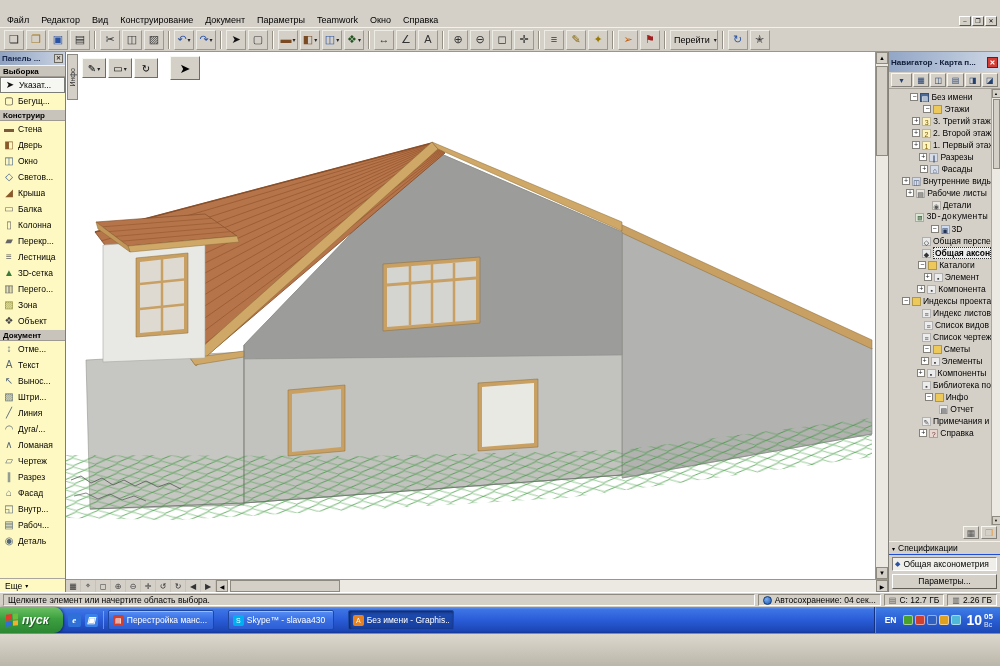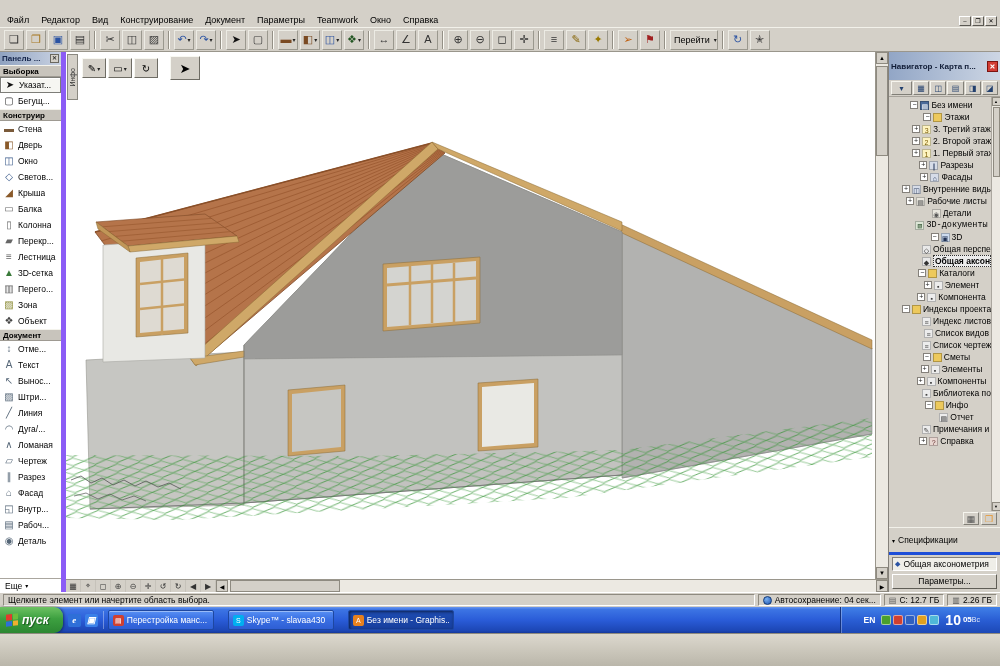--- a/index.html
+++ b/index.html
@@ -22,21 +22,21 @@
 
 
 .toolbar{position:absolute;left:0;top:27px;width:1000px;height:25px;background:#d4d0c8;border-top:1px solid #f2f1ea;border-bottom:1px solid #9a968c;display:flex;align-items:center;padding:0 3px;overflow:hidden;}
 .tb-btn{height:20px;min-width:20px;display:inline-flex;align-items:center;justify-content:center;margin:0 1px;border:1px solid;border-color:#ecebe4 #9a988e #9a988e #ecebe4;background:#d4d0c8;font-size:11px;gap:1px;flex:none;}
 .tb-glyph{line-height:1;}
 .tb-label{font-size:9px;padding:0 3px;}
 .tb-dd{font-size:6px;color:#222;}
 .tb-sep{width:0;height:18px;border-left:1px solid #949086;border-right:1px solid #fbfaf4;margin:0 3px;flex:none;}
 
 
-.toolbox{position:absolute;left:0;top:52px;width:66px;height:540px;background:#ffffff;border-right:5px solid #8b5cf6;display:flex;flex-direction:column;}
+.toolbox{position:absolute;left:0;top:52px;width:66px;height:540px;background:#fef9c3;border-right:1px solid #8b5cf6;display:flex;flex-direction:column;}
 .tbx-titlebar{flex:none;height:13px;background:linear-gradient(90deg,#8fa2c0,#c9d2e2);display:flex;align-items:center;padding:0 2px;font-weight:bold;font-size:8px;color:#14244a;white-space:nowrap;overflow:hidden;}
 .tbx-close{margin-left:auto;flex:none;width:9px;height:9px;background:#d4d0c8;border:1px solid #6a6860;font-size:6px;line-height:7px;text-align:center;color:#333;}
 .tbx-body{flex:1;display:flex;flex-direction:column;overflow:hidden;}
 .tbx-header{flex:none;height:12px;background:#c8c4bc;border-top:1px solid #f4f3ec;border-bottom:1px solid #9e9a92;font-size:8px;font-weight:bold;display:flex;align-items:center;padding:0 3px;}
 .tbx-item{flex:none;height:16px;display:flex;align-items:center;gap:2px;padding:0 2px;white-space:nowrap;overflow:hidden;font-size:8.5px;}
 .tbx-item.sel{background:#f6f6f2;border:1px solid #7d7d78;box-shadow:inset 1px 1px 0 #fff;}
 .tbx-icon{flex:none;width:14px;text-align:center;font-size:10px;color:#444;line-height:1;}
 .tbx-label{overflow:hidden;}
 .tbx-more{flex:none;height:14px;display:flex;align-items:center;gap:3px;padding:0 5px;border-top:1px solid #aaa69e;font-size:8.5px;margin-top:auto;}
 
@@ -55,40 +55,40 @@
 .hs-arrow{width:12px;background:#d4d0c8;border:1px solid #8e8a80;font-size:6px;display:flex;align-items:center;justify-content:center;}
 .hs-track{flex:1;position:relative;}
 .hs-thumb{position:absolute;left:2px;top:0;height:100%;width:110px;background:#d4d0c8;border:1px solid #8e8a80;}
 .vscroll{position:absolute;right:0;top:0;width:13px;height:527px;background:#ece9e2;border-left:1px solid #9a968c;display:flex;flex-direction:column;}
 .vs-arrow{flex:none;height:12px;background:#d4d0c8;border:1px solid #8e8a80;font-size:6px;display:flex;align-items:center;justify-content:center;}
 .vs-thumb{flex:none;width:100%;height:90px;background:#d4d0c8;border:1px solid #8e8a80;margin-top:2px;}
 .vs-bottom{margin-top:auto;}
 
 
 .navigator{position:absolute;left:888px;top:52px;width:112px;height:540px;background:#d4d0c8;border-left:1px solid #84807a;display:flex;flex-direction:column;}
-.nav-title{flex:none;height:28px;background:linear-gradient(90deg,#92a6c6,#cdd6e4);display:flex;align-items:center;gap:2px;padding:0 2px;font-size:8px;font-weight:bold;color:#101c36;white-space:nowrap;overflow:hidden;}
+.nav-title{flex:none;height:20px;background:linear-gradient(90deg,#92a6c6,#cdd6e4);display:flex;align-items:center;gap:2px;padding:0 2px;font-size:8px;font-weight:bold;color:#101c36;white-space:nowrap;overflow:hidden;}
 .nav-close{flex:none;width:11px;height:11px;background:#d23c34;border:1px solid #7c1410;color:#fff;font-size:7px;line-height:9px;text-align:center;margin-left:auto;}
 .nav-iconbar{flex:none;height:17px;display:flex;gap:1px;align-items:center;padding:1px 2px;border-bottom:1px solid #a6a29a;}
 .nav-ib-btn{width:17px;height:14px;background:#d4d0c8;border:1px solid;border-color:#f6f5ee #817f77 #817f77 #f6f5ee;display:inline-flex;align-items:center;justify-content:center;font-size:8px;color:#23406e;}
 .nav-ib-btn.wide{width:22px;}
 .nav-tree-wrap{flex:1;display:flex;overflow:hidden;}
 .nav-tree{flex:1;padding:2px 0 0 1px;overflow:hidden;}
 .tree-row{height:12px;display:flex;align-items:center;white-space:nowrap;overflow:hidden;font-size:8.5px;justify-content:center;}
 .expander{flex:none;width:8px;height:8px;background:#fff;border:1px solid #84807a;font-size:7px;line-height:6px;text-align:center;margin-right:2px;color:#222;}
 .expander-gap{flex:none;width:10px;}
 .tree-icon{flex:none;width:9px;height:9px;margin-right:2px;font-size:7px;line-height:9px;text-align:center;border:1px solid rgba(0,0,0,.25);}
 .tree-label{overflow:hidden;}
 .tree-row.sel .tree-label{border:1px dotted #303030;background:#ececec;font-weight:bold;padding:0 1px;}
 .nav-scroll{flex:none;width:9px;background:#ece9e2;border-left:1px solid #aba79f;display:flex;flex-direction:column;align-items:center;}
 .ns-a{flex:none;width:9px;height:9px;background:#d4d0c8;border:1px solid #8e8a80;font-size:4px;line-height:7px;text-align:center;}
 .ns-thumb{flex:none;width:7px;height:70px;background:#d4d0c8;border:1px solid #8e8a80;margin-top:1px;}
 .ns-b{margin-top:auto;}
 .nav-bottom-icons{flex:none;height:16px;display:flex;justify-content:flex-end;gap:2px;padding:1px 3px;}
 .nav-bi-btn{width:16px;height:13px;background:#d4d0c8;border:1px solid;border-color:#f6f5ee #817f77 #817f77 #f6f5ee;display:inline-flex;align-items:center;justify-content:center;font-size:9px;}
-.nav-specs{flex:none;height:14px;display:flex;align-items:center;gap:3px;padding:12px 3px;border-top:1px solid #f2f1ea;border-bottom:3px solid #1d4ed8;font-size:8.5px;}
+.nav-specs{flex:none;height:14px;display:flex;align-items:center;gap:3px;padding:0 3px;border-top:1px solid #f2f1ea;border-bottom:1px solid #1d4ed8;font-size:8.5px;}
 .nav-specs-arrow{font-size:6px;}
 .nav-view{flex:none;height:14px;display:flex;align-items:center;gap:3px;margin:2px 3px 0;background:#efeee8;border:1px solid;border-color:#84807a #fff #fff #84807a;padding:0 2px;font-size:8.5px;white-space:nowrap;overflow:hidden;}
 .nav-view-icon{color:#2a52a2;font-size:7px;}
 .nav-params{flex:none;padding:3px;}
 .nav-params-btn{display:block;height:15px;background:#d4d0c8;border:1px solid;border-color:#fff #5f5d56 #5f5d56 #fff;text-align:center;line-height:13px;font-size:8.5px;}
 
 
 .statusbar{position:absolute;left:0;top:592px;width:1000px;height:15px;background:#d4d0c8;border-top:1px solid #fff;display:flex;align-items:center;gap:3px;padding:0 3px;font-size:8.5px;}
 .sb-msg{flex:1;height:12px;line-height:11px;padding:0 4px;border:1px solid;border-color:#8e8a80 #fff #fff #8e8a80;white-space:nowrap;overflow:hidden;}
 .sb-seg{flex:none;height:12px;display:flex;align-items:center;gap:3px;padding:0 4px;border:1px solid;border-color:#8e8a80 #fff #fff #8e8a80;white-space:nowrap;}
@@ -105,27 +105,27 @@
 .start-flag i:nth-child(3){background:#2e6fd8;}
 .start-flag i:nth-child(4){background:#f0b030;}
 .qlaunch{flex:none;display:flex;gap:2px;padding:0 4px;align-items:center;border-right:1px solid rgba(255,255,255,.35);height:18px;}
 .ql-btn{width:15px;height:15px;display:flex;align-items:center;justify-content:center;}
 .ql-icon{width:13px;height:13px;border-radius:2px;color:#fff;font-size:9px;font-weight:bold;font-style:italic;display:flex;align-items:center;justify-content:center;font-family:"Liberation Serif",serif;}
 .task-apps{flex:1;display:flex;gap:14px;padding:0 4px;align-items:center;overflow:hidden;}
 .task-app{flex:none;width:106px;height:20px;display:flex;align-items:center;gap:3px;padding:0 4px;border-radius:2px;background:linear-gradient(180deg,#5890f4,#3a70e4 45%,#2e5ed4);border:1px solid #1e47a0;box-shadow:inset 0 1px 0 rgba(255,255,255,.4);color:#fff;font-size:8.5px;}
 .task-app.active{background:linear-gradient(180deg,#1e4cb2,#173f9e);box-shadow:inset 1px 1px 3px rgba(0,0,0,.55);}
 .ta-icon{flex:none;width:11px;height:11px;border-radius:2px;color:#fff;font-size:7px;line-height:11px;text-align:center;font-style:normal;}
 .ta-label{white-space:nowrap;overflow:hidden;}
-.tray{flex:none;height:26px;display:flex;align-items:center;gap:3px;padding:0 20px;background:linear-gradient(180deg,#4080e8,#2a5ed4 50%,#1c48b6);border-left:1px solid #12317e;box-shadow:inset 1px 0 0 rgba(255,255,255,.3);color:#fff;}
+.tray{flex:none;height:26px;display:flex;align-items:center;gap:3px;padding:0 7px;background:linear-gradient(180deg,#4080e8,#2a5ed4 50%,#1c48b6);border-left:1px solid #12317e;box-shadow:inset 1px 0 0 rgba(255,255,255,.3);color:#fff;}
 .tray-lang{font-size:8.5px;font-weight:bold;padding:1px 3px;}
 .tray-icons{display:flex;gap:2px;}
 .tray-ic{width:10px;height:10px;border-radius:2px;border:1px solid rgba(255,255,255,.5);}
 .tray-clock{display:flex;align-items:center;gap:2px;margin-left:3px;}
 .clock-h{font-size:14px;font-weight:bold;color:#fff;}
-.clock-col{display:flex;line-height:1;}
+.clock-col{display:flex;flex-direction:column;line-height:1;}
 .clock-m{font-size:8px;font-weight:bold;}
 .clock-d{font-size:7px;opacity:.85;}
 
 
 .bottom-strip{position:absolute;left:0;top:633px;width:1000px;height:33px;background:linear-gradient(180deg,#dcd8ce,#c8c4b8 60%,#bab6aa);border-top:1px solid #8e8a7e;}
 </style>
 </head>
 <body>
 
 <div class="screen">

